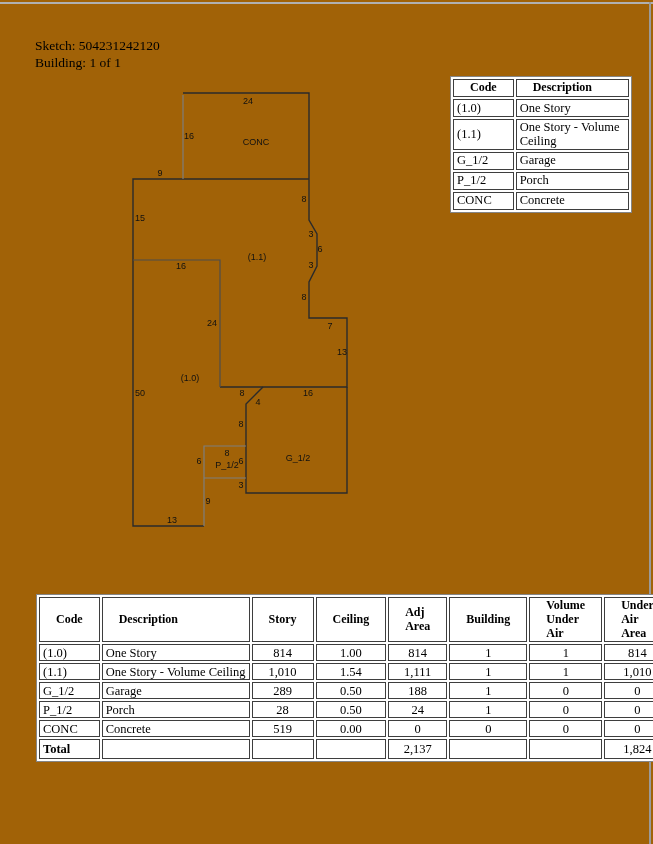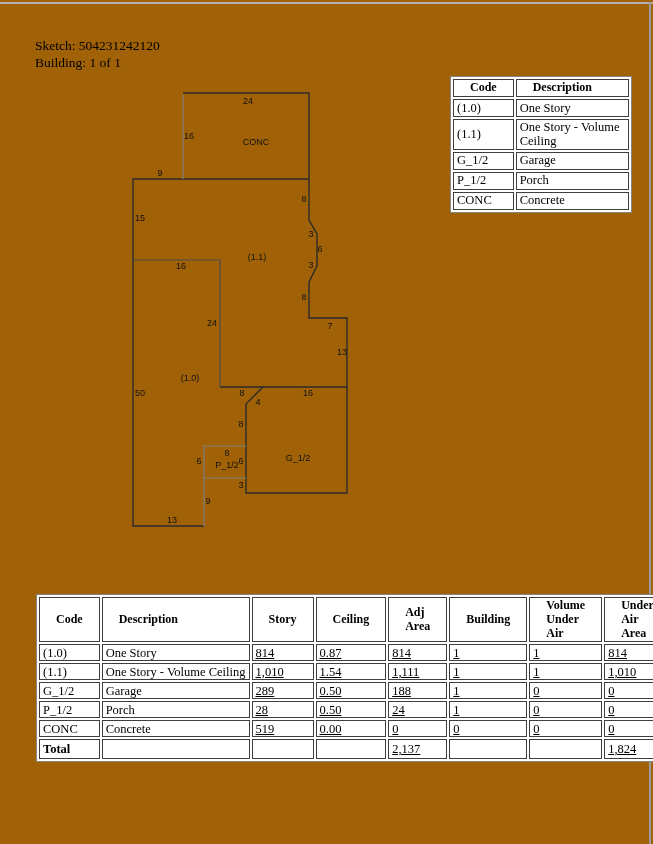--- a/index.html
+++ b/index.html
@@ -54,21 +54,21 @@
     font-size: 12.5px;
     padding: 0 3px;
     vertical-align: middle;
   }
 
   .legend-table-wrap { position: absolute; left: 450px; top: 76px; }
   .legend-table td { height: 18px; }
 
   .area-table-wrap { position: absolute; left: 36px; top: 594px; }
   .area-table td { height: 17px; white-space: nowrap; }
-  .area-table td:nth-child(n+3) { text-align: left; text-decoration: underline; }
+  .area-table td:nth-child(n+3) { text-align: center; }
   .area-table tbody tr:last-child td { height: 20px; }
   .area-table tbody tr:last-child td:first-child { font-weight: bold; }
 </style>
 </head>
 <body>
 
 <div class="page">
 
   <div class="frame-top"></div>
   <div class="frame-right"></div>
@@ -189,21 +189,21 @@
           <th>Building</th>
           <th>Volume Under Air</th>
           <th>Under Air Area</th>
         </tr>
       </thead>
       <tbody>
           <tr>
             <td>(1.0)</td>
             <td>One Story</td>
             <td>814</td>
-            <td>0.87</td>
+            <td>1.00</td>
             <td>814</td>
             <td>1</td>
             <td>1</td>
             <td>814</td>
           </tr>
           <tr>
             <td>(1.1)</td>
             <td>One Story - Volume Ceiling</td>
             <td>1,010</td>
             <td>1.54</td>

